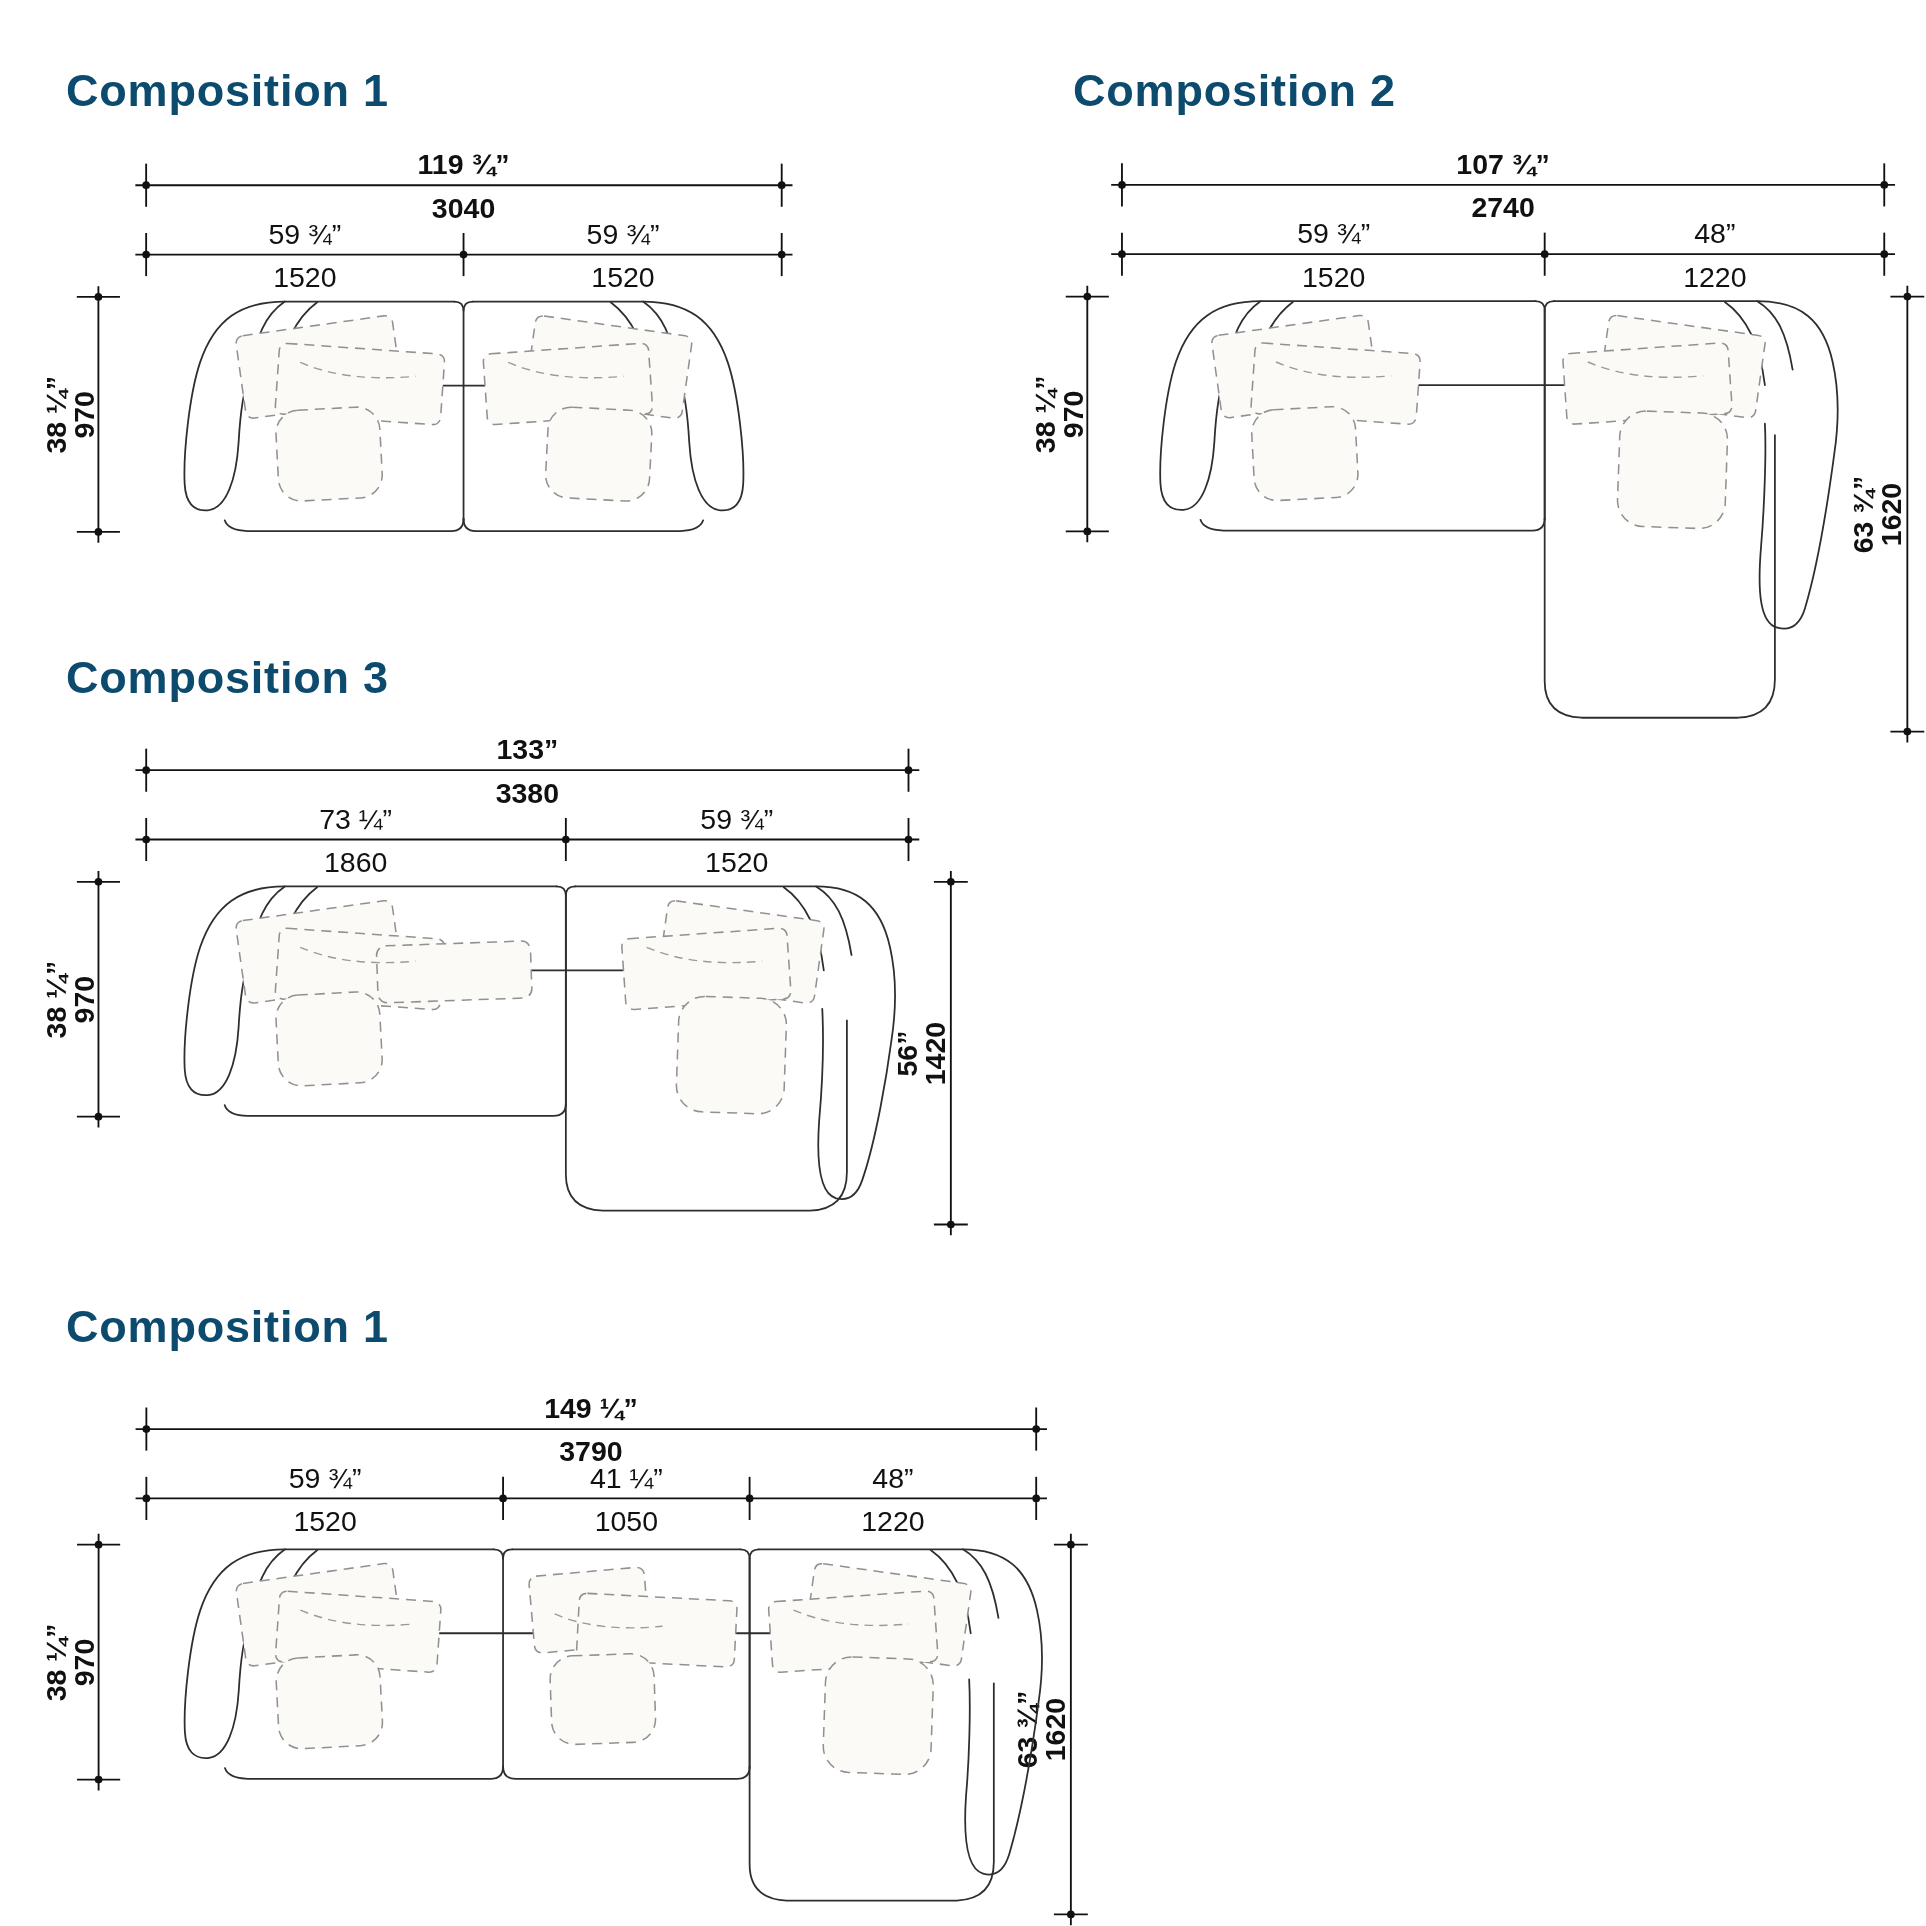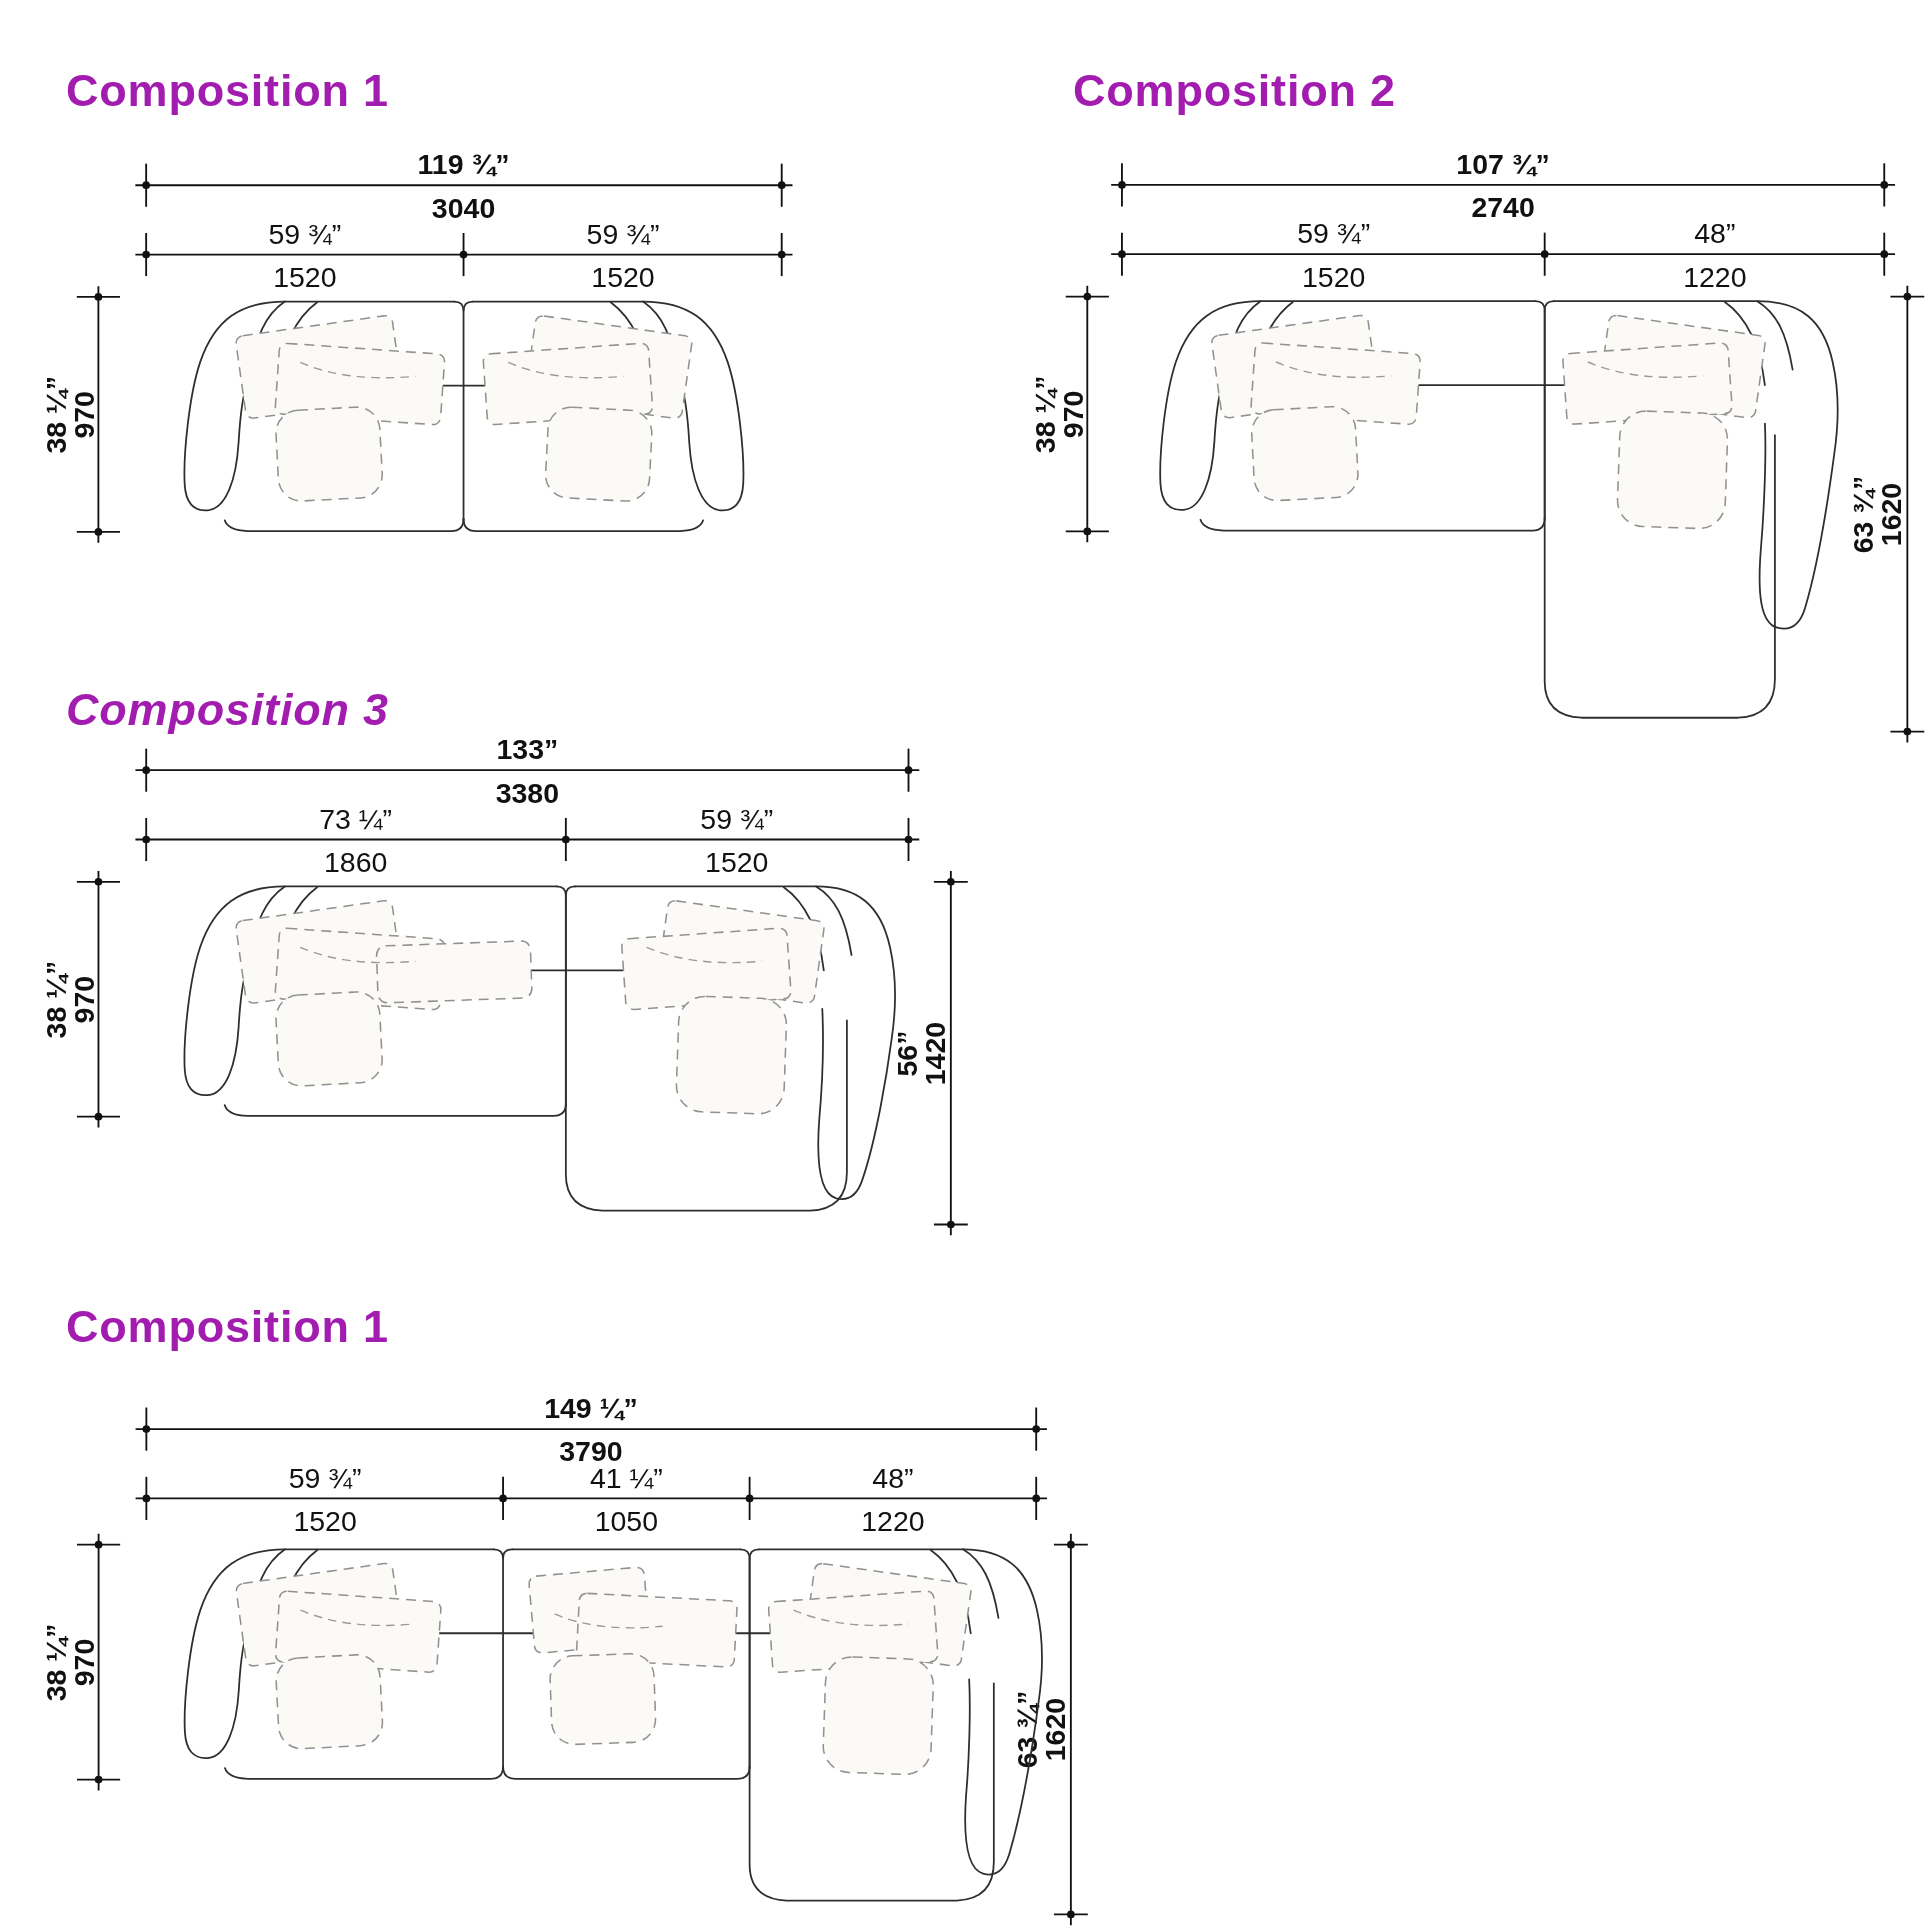--- a/index.html
+++ b/index.html
@@ -1,18 +1,18 @@
 <!DOCTYPE html>
 <html style="font-size:12.3px"><head>
 <meta charset="utf-8">
 <style>
   html,body{margin:0;padding:0;background:#ffffff;}
   #canvas{position:relative;width:1926px;height:1926px;background:#ffffff;overflow:hidden;
           font-family:"Liberation Sans",sans-serif;}
-  .comp-title{position:absolute;font-size:45px;font-weight:800;color:#a21caf;letter-spacing:0.8px;}
+  .comp-title{position:absolute;font-size:45px;font-weight:800;color:#0c4a6e;letter-spacing:0.8px;}
   .drawing{position:absolute;}
   svg text{fill:#111;font-family:"Liberation Sans",sans-serif;text-anchor:middle;}
   .dimtxt{font-size:37px;font-weight:400;}
   .dimtxt.b{font-weight:700;}
   .ln{stroke:#111;stroke-width:2.4;fill:none;}
   .dot{fill:#111;stroke:none;}
   .outline{stroke:#2e2e2e;stroke-width:2.3;fill:none;stroke-linecap:round;stroke-linejoin:round;}
   .pillow{stroke:#919191;stroke-width:2;fill:#fbfaf7;stroke-dasharray:13 9;}
   .pcurve{stroke:#9a9a9a;stroke-width:1.8;fill:none;stroke-dasharray:11 8;}
 </style>
@@ -148,21 +148,21 @@
       <path class="outline" d="M664 330 H930"></path>
       <path class="outline" d="M940 221 C965 236 978 262 986 310"></path>
       <path class="outline" d="M898 222 C928 243 944 281 950 330"></path>
       <rect class="pillow" x="740" y="252" width="205" height="108" rx="10" transform="rotate(8 842 306)"></rect>
       <rect class="pillow" x="690" y="282" width="215" height="92" rx="10" transform="rotate(-4 797 328)"></rect>
       <path class="pcurve" d="M720 300 q60 26 150 18"></path>
       <rect class="pillow" x="760" y="365" width="140" height="150" rx="34" transform="rotate(2 830 440)"></rect>
     </g>
   </svg>
 
-  <div class="comp-title" style="left:66px;top:684px;font-style:italic;">Composition 3</div>
+  <div class="comp-title" style="left:66px;top:652px;">Composition 3</div>
 
   <svg class="drawing" style="left:46px;top:724px;" width="955" height="539" viewBox="0 0 1240 700">
     <g>
       <line class="ln" x1="116" y1="60" x2="1134" y2="60"></line>
       <line class="ln" x1="130" y1="32" x2="130" y2="88"></line>
       <line class="ln" x1="1120" y1="32" x2="1120" y2="88"></line>
       <circle class="dot" cx="130" cy="60" r="5"></circle>
         <circle class="dot" cx="1120" cy="60" r="5"></circle>
       <text class="dimtxt b" x="625" y="46">133”</text>
       <text class="dimtxt b" x="625" y="102">3380</text>

